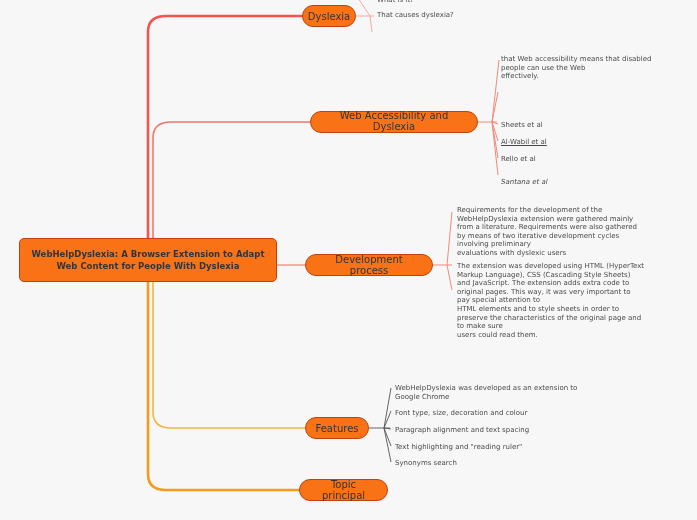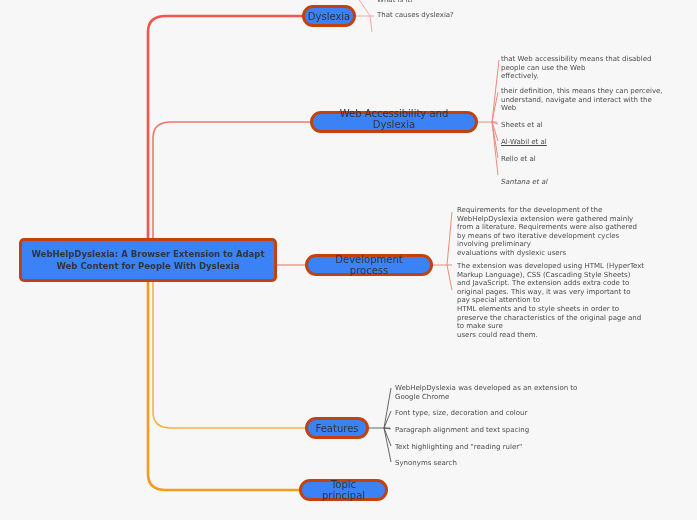--- a/index.html
+++ b/index.html
@@ -26,22 +26,22 @@
     position: absolute;
     left: 0;
     top: 0;
     width: 697px;
     height: 520px;
   }
 
   
   .node {
     position: absolute;
-    background: #3b82f6;
-    border: 3px solid #c2410c;
+    background: #f97316;
+    border: 1px solid #c2410c;
     border-radius: 14px;
     box-sizing: border-box;
     display: flex;
     align-items: center;
     justify-content: center;
     text-align: center;
     color: #31353b;
   }
   .node-root {
     left: 19px;
@@ -148,23 +148,20 @@
   </div>
 </div>
 
 <div class="layer">
 
   <div class="leaf" style="left:377px; top:-4px; width:200px;">What is it?</div>
   <div class="leaf" style="left:377px; top:11px; width:200px;">That causes dyslexia?</div>
 
   <div class="leaf" style="left:501px; top:55px; width:170px;">that Web accessibility means that disabled people can use the Web
 effectively.</div>
-  <div class="leaf" style="left:501px; top:87px; width:165px;">their definition, this means they can perceive,
-understand, navigate and interact with the
-Web</div>
   <div class="leaf" style="left:501px; top:121px; width:160px;">Sheets et al</div>
   <div class="leaf" style="left:501px; top:138px; width:160px;text-decoration:underline;">Al-Wabil et al</div>
   <div class="leaf" style="left:501px; top:155px; width:160px;">Rello et al</div>
   <div class="leaf" style="left:501px; top:178px; width:160px;font-style:italic;">Santana et al</div>
 
   <div class="leaf" style="left:457px; top:206px; width:200px;">Requirements for the development of the
 WebHelpDyslexia extension were gathered mainly
 from a literature. Requirements were also gathered
 by means of two iterative development cycles
 involving preliminary

